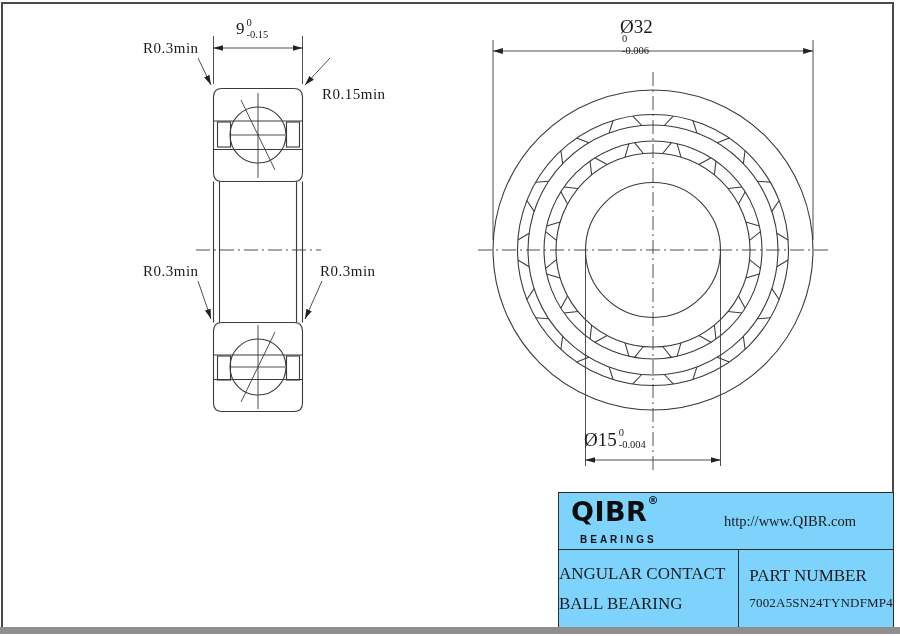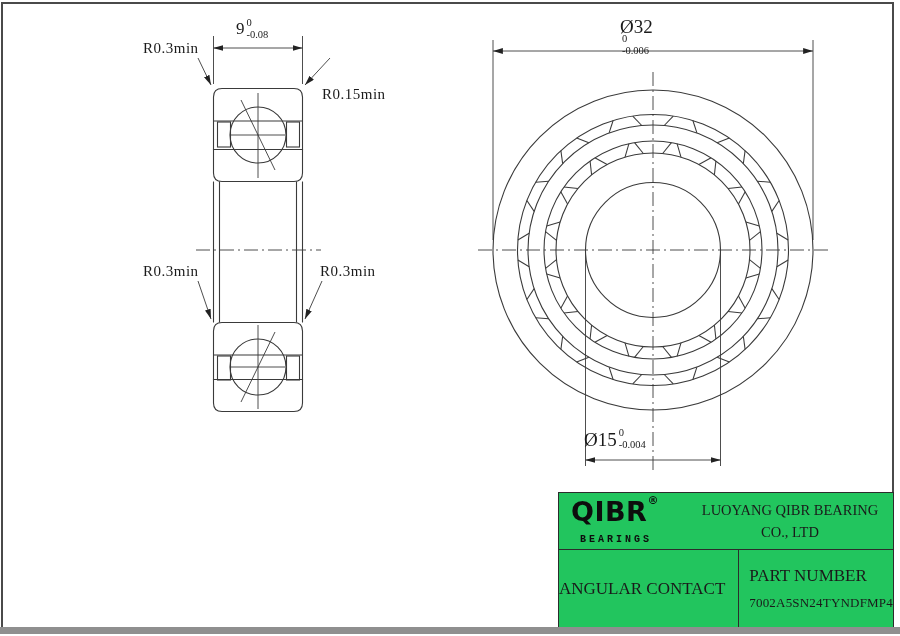--- a/index.html
+++ b/index.html
@@ -15,26 +15,26 @@
   svg .thin{stroke:#3a3a3a;stroke-width:0.9;fill:none;}
   svg .arrfill{fill:#222;}
   #front-pockets line{stroke:#3a3a3a;stroke-width:1.05;}
   .label{position:absolute;font-size:15px;letter-spacing:0.5px;white-space:nowrap;}
   .dim{position:absolute;display:flex;align-items:flex-start;white-space:nowrap;}
   .dim .main{font-size:19px;line-height:1;}
   .dim.small .main{font-size:17px;}
   .tolstack{display:flex;flex-direction:column;font-size:10.5px;line-height:1.15;margin-left:2px;margin-top:-3px;}
   
   .tblock{position:absolute;left:558px;top:492px;width:336px;height:136px;
-          border:1.6px solid #2c2c2c;box-sizing:border-box;background:#22c55e;}
+          border:1.6px solid #2c2c2c;box-sizing:border-box;background:#7dd3fc;}
   .tb-row1{display:flex;height:57px;border-bottom:1.6px solid #2c2c2c;box-sizing:border-box;align-items:center;}
   .tb-logo{width:128px;padding-left:12px;box-sizing:border-box;}
   .logo-main{font-family:"DejaVu Sans", sans-serif;font-weight:800;font-size:27px;line-height:1;letter-spacing:0.5px;color:#0d0d0d;}
   .logo-reg{font-size:11px;vertical-align:top;font-weight:700;position:relative;top:-3px;}
-  .logo-sub{font-family:Liberation Mono, monospace;font-weight:700;font-size:10px;letter-spacing:3px;color:#0d0d0d;margin-top:9px;padding-left:9px;}
+  .logo-sub{font-family:Liberation Sans, sans-serif;font-weight:700;font-size:10px;letter-spacing:3px;color:#0d0d0d;margin-top:9px;padding-left:9px;}
   .tb-company{flex:1;text-align:center;font-size:14.5px;line-height:1.55;}
   .tb-row2{display:flex;height:77px;}
   .tb-product{width:204px;border-right:1.6px solid #2c2c2c;box-sizing:border-box;
               display:flex;flex-direction:column;justify-content:center;align-items:flex-start;
               font-size:17px;line-height:1.75;}
   .tb-part{flex:1;display:flex;flex-direction:column;justify-content:center;padding-left:10px;}
   .tb-part .pn-label{font-size:17px;margin-bottom:9px;}
   .tb-part .pn-value{font-size:13px;letter-spacing:0.2px;}
 </style>
 </head>
@@ -192,21 +192,21 @@
         <line x1="720.5" y1="252" x2="720.5" y2="466" class="thin"></line>
         <line x1="585.5" y1="460" x2="720.5" y2="460" class="thin" marker-start="url(#arr)" marker-end="url(#arr)"></line>
       </g>
     </g>
   </svg>
 
   <div class="dim small" style="left:236px;top:20px;">
     <span class="main">9</span>
     <span class="tolstack">
       <span>0</span>
-      <span>-0.08</span>
+      <span>-0.15</span>
     </span>
   </div>
 
   <div class="label" style="left:143px;top:40px;">R0.3min</div>
   <div class="label" style="left:322px;top:40px;margin-top:46px;">R0.15min</div>
   <div class="label" style="left:143px;top:263px;">R0.3min</div>
   <div class="label" style="left:320px;top:263px;">R0.3min</div>
 
   <div class="dim" style="left:620px;top:17px;flex-direction:column;">
     <span class="main">Ø32</span>
@@ -224,26 +224,27 @@
     </span>
   </div>
 
   <div class="tblock">
     <div class="tb-row1">
       <div class="tb-logo">
         <div class="logo-main"><span>QIBR</span><span class="logo-reg">®</span></div>
         <div class="logo-sub">BEARINGS</div>
       </div>
       <div class="tb-company">
-        <div>LUOYANG QIBR BEARING CO., LTD</div>
+        <div>http://www.QIBR.com</div>
       </div>
     </div>
     <div class="tb-row2">
       <div class="tb-product">
         <div>ANGULAR CONTACT</div>
+        <div>BALL BEARING</div>
       </div>
       <div class="tb-part">
         <div class="pn-label">PART NUMBER</div>
         <div class="pn-value">7002A5SN24TYNDFMP4</div>
       </div>
     </div>
   </div>
 
   <div class="bottom-bar"></div>
 </div>

